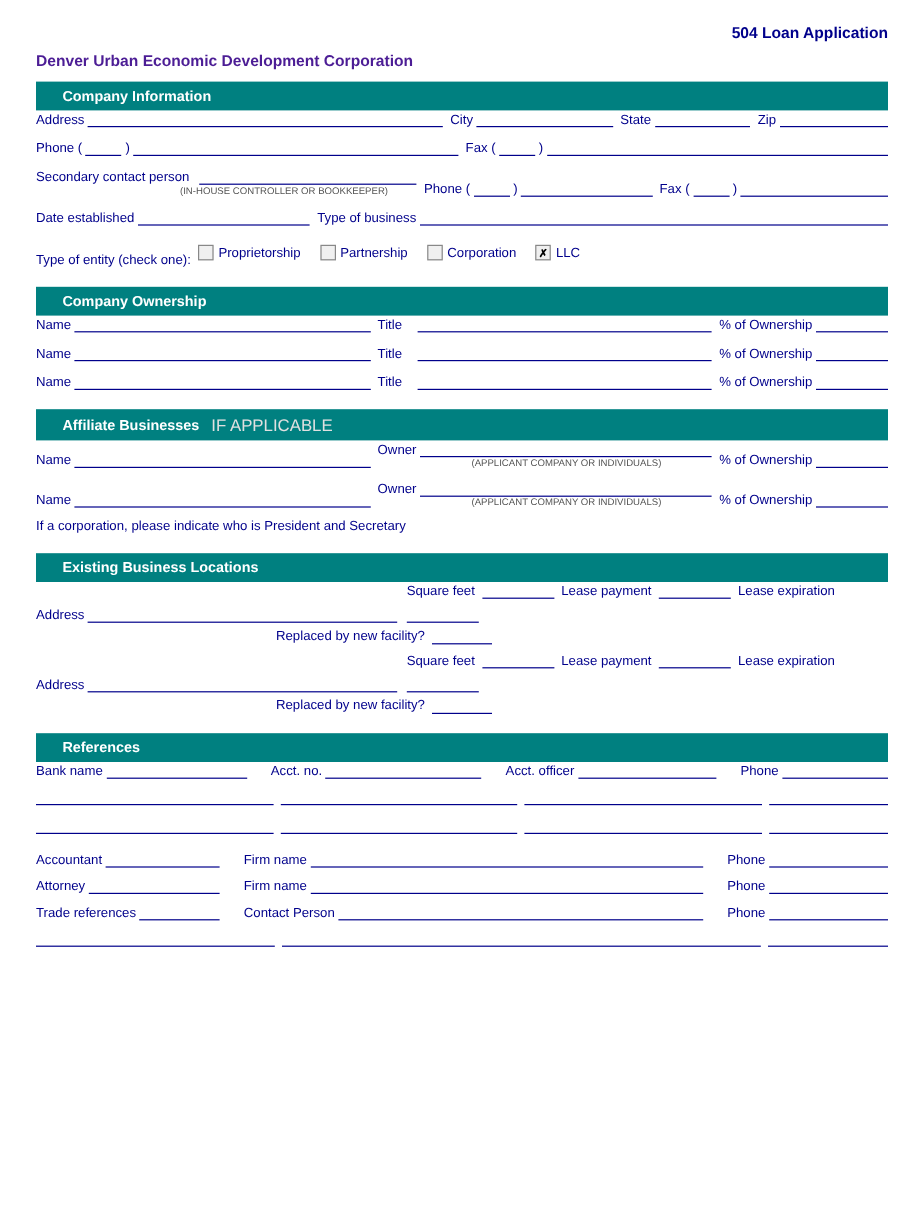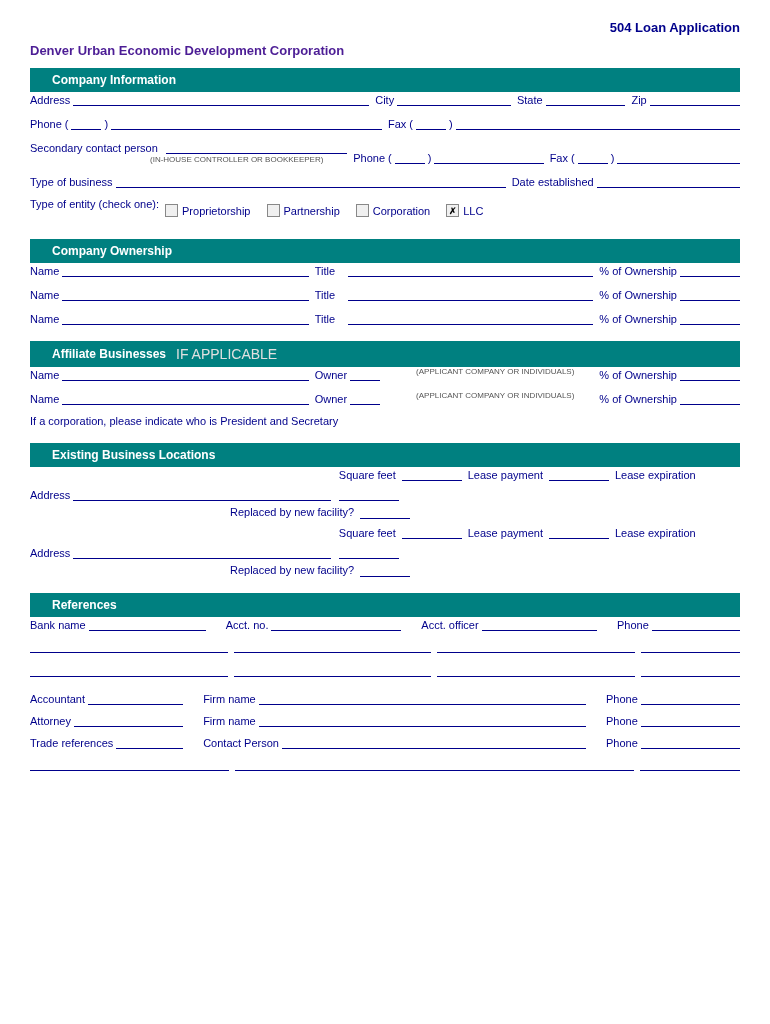--- a/index.html
+++ b/index.html
@@ -177,21 +177,21 @@
 
     .affiliate-name {
       display: flex;
       align-items: flex-end;
       gap: 3px;
       flex: 2;
     }
 
     .affiliate-owner {
       display: flex;
-      flex-direction: row;
+      flex-direction: column;
       flex: 2;
       text-align: center;
     }
 
     .affiliate-owner-line {
       display: flex;
       align-items: flex-end;
       gap: 3px;
     }
 
@@ -325,31 +325,31 @@
     <div class="phone-group" style="flex:1.2;">
       <span class="field-label">Fax</span>
       <span class="phone-paren">(</span>
       <div class="field-line" style="width:30px; flex:none;"></div>
       <span class="phone-paren">)</span>
       <div class="field-line"></div>
     </div>
   </div>
 
   <div class="form-row">
+    <div class="field-group" style="flex:1.2;">
+      <span class="field-label">Date established</span>
+      <div class="field-line"></div>
+    </div>
     <div class="field-group" style="flex:2.5;">
       <span class="field-label">Type of business</span>
       <div class="field-line"></div>
     </div>
-    <div class="field-group" style="flex:1.2;">
-      <span class="field-label">Date established</span>
-      <div class="field-line"></div>
-    </div>
-  </div>
-
-  <div class="form-row" style="align-items:flex-start;">
+  </div>
+
+  <div class="form-row" style="align-items:flex-end;">
     <span class="field-label">Type of entity (check one):</span>
     <div class="checkbox-group">
       <div class="checkbox-item">
         <div class="checkbox-box"></div>
         <span>Proprietorship</span>
       </div>
       <div class="checkbox-item">
         <div class="checkbox-box"></div>
         <span>Partnership</span>
       </div>

